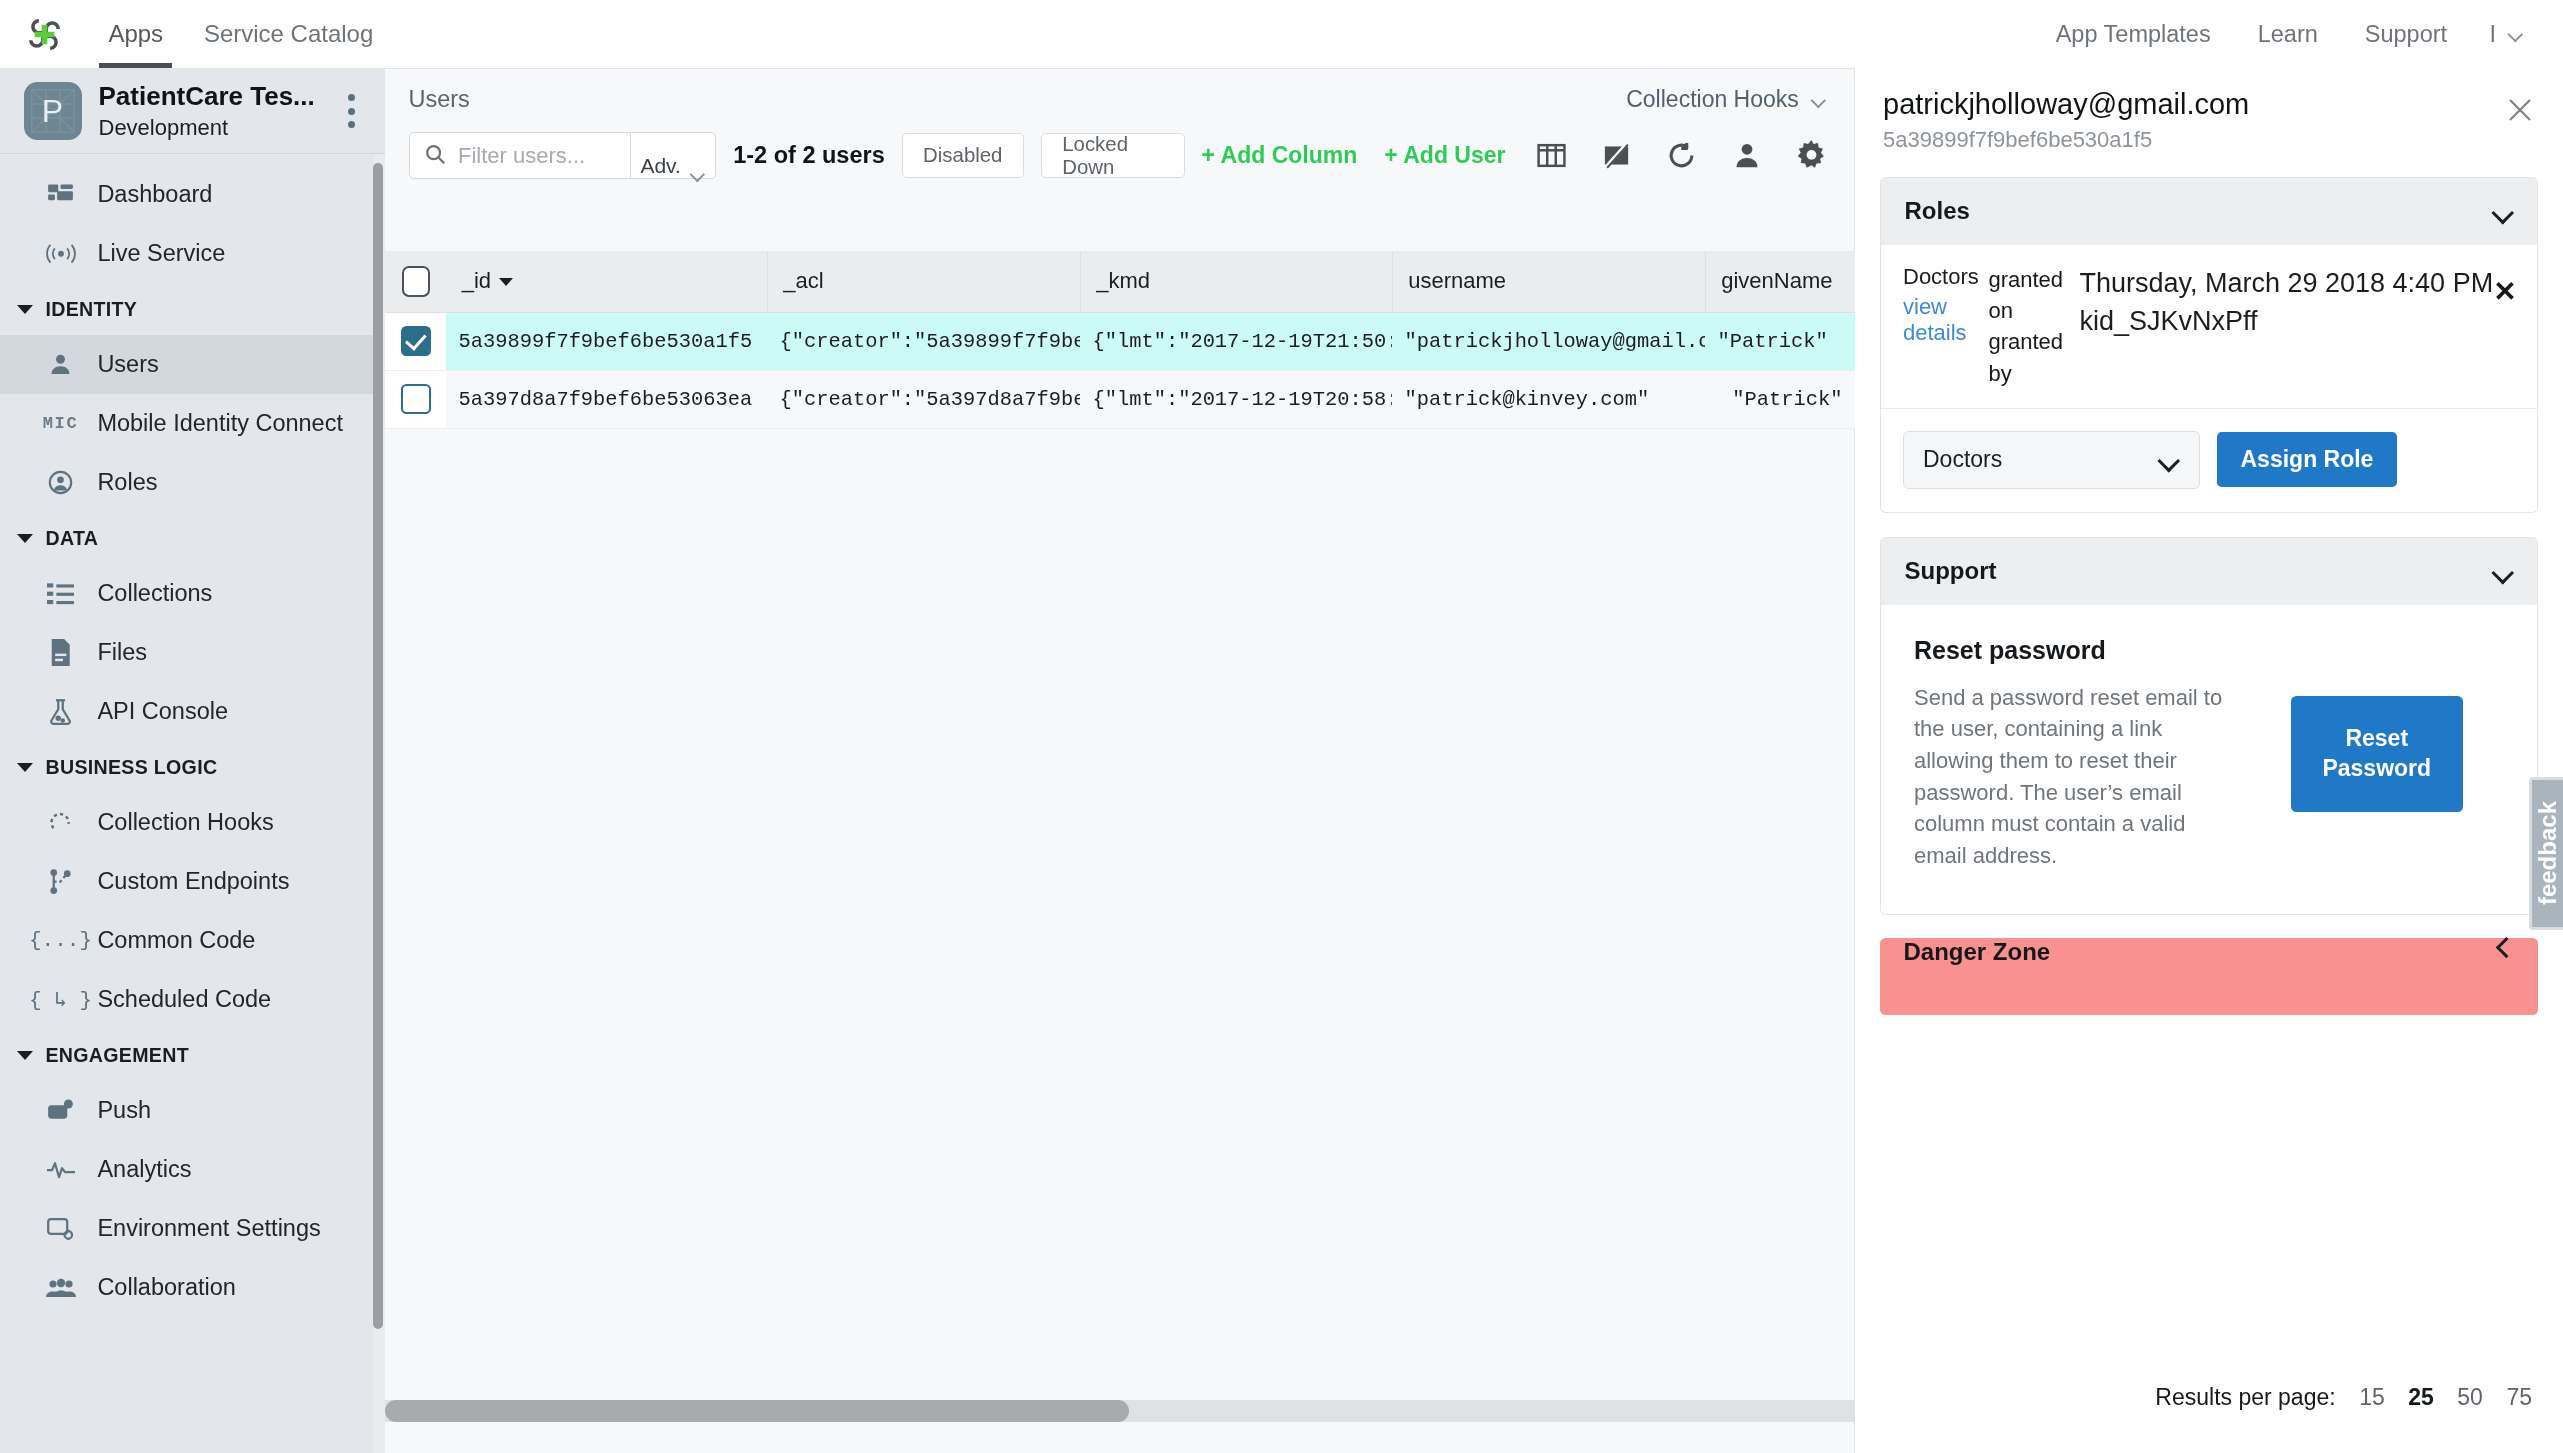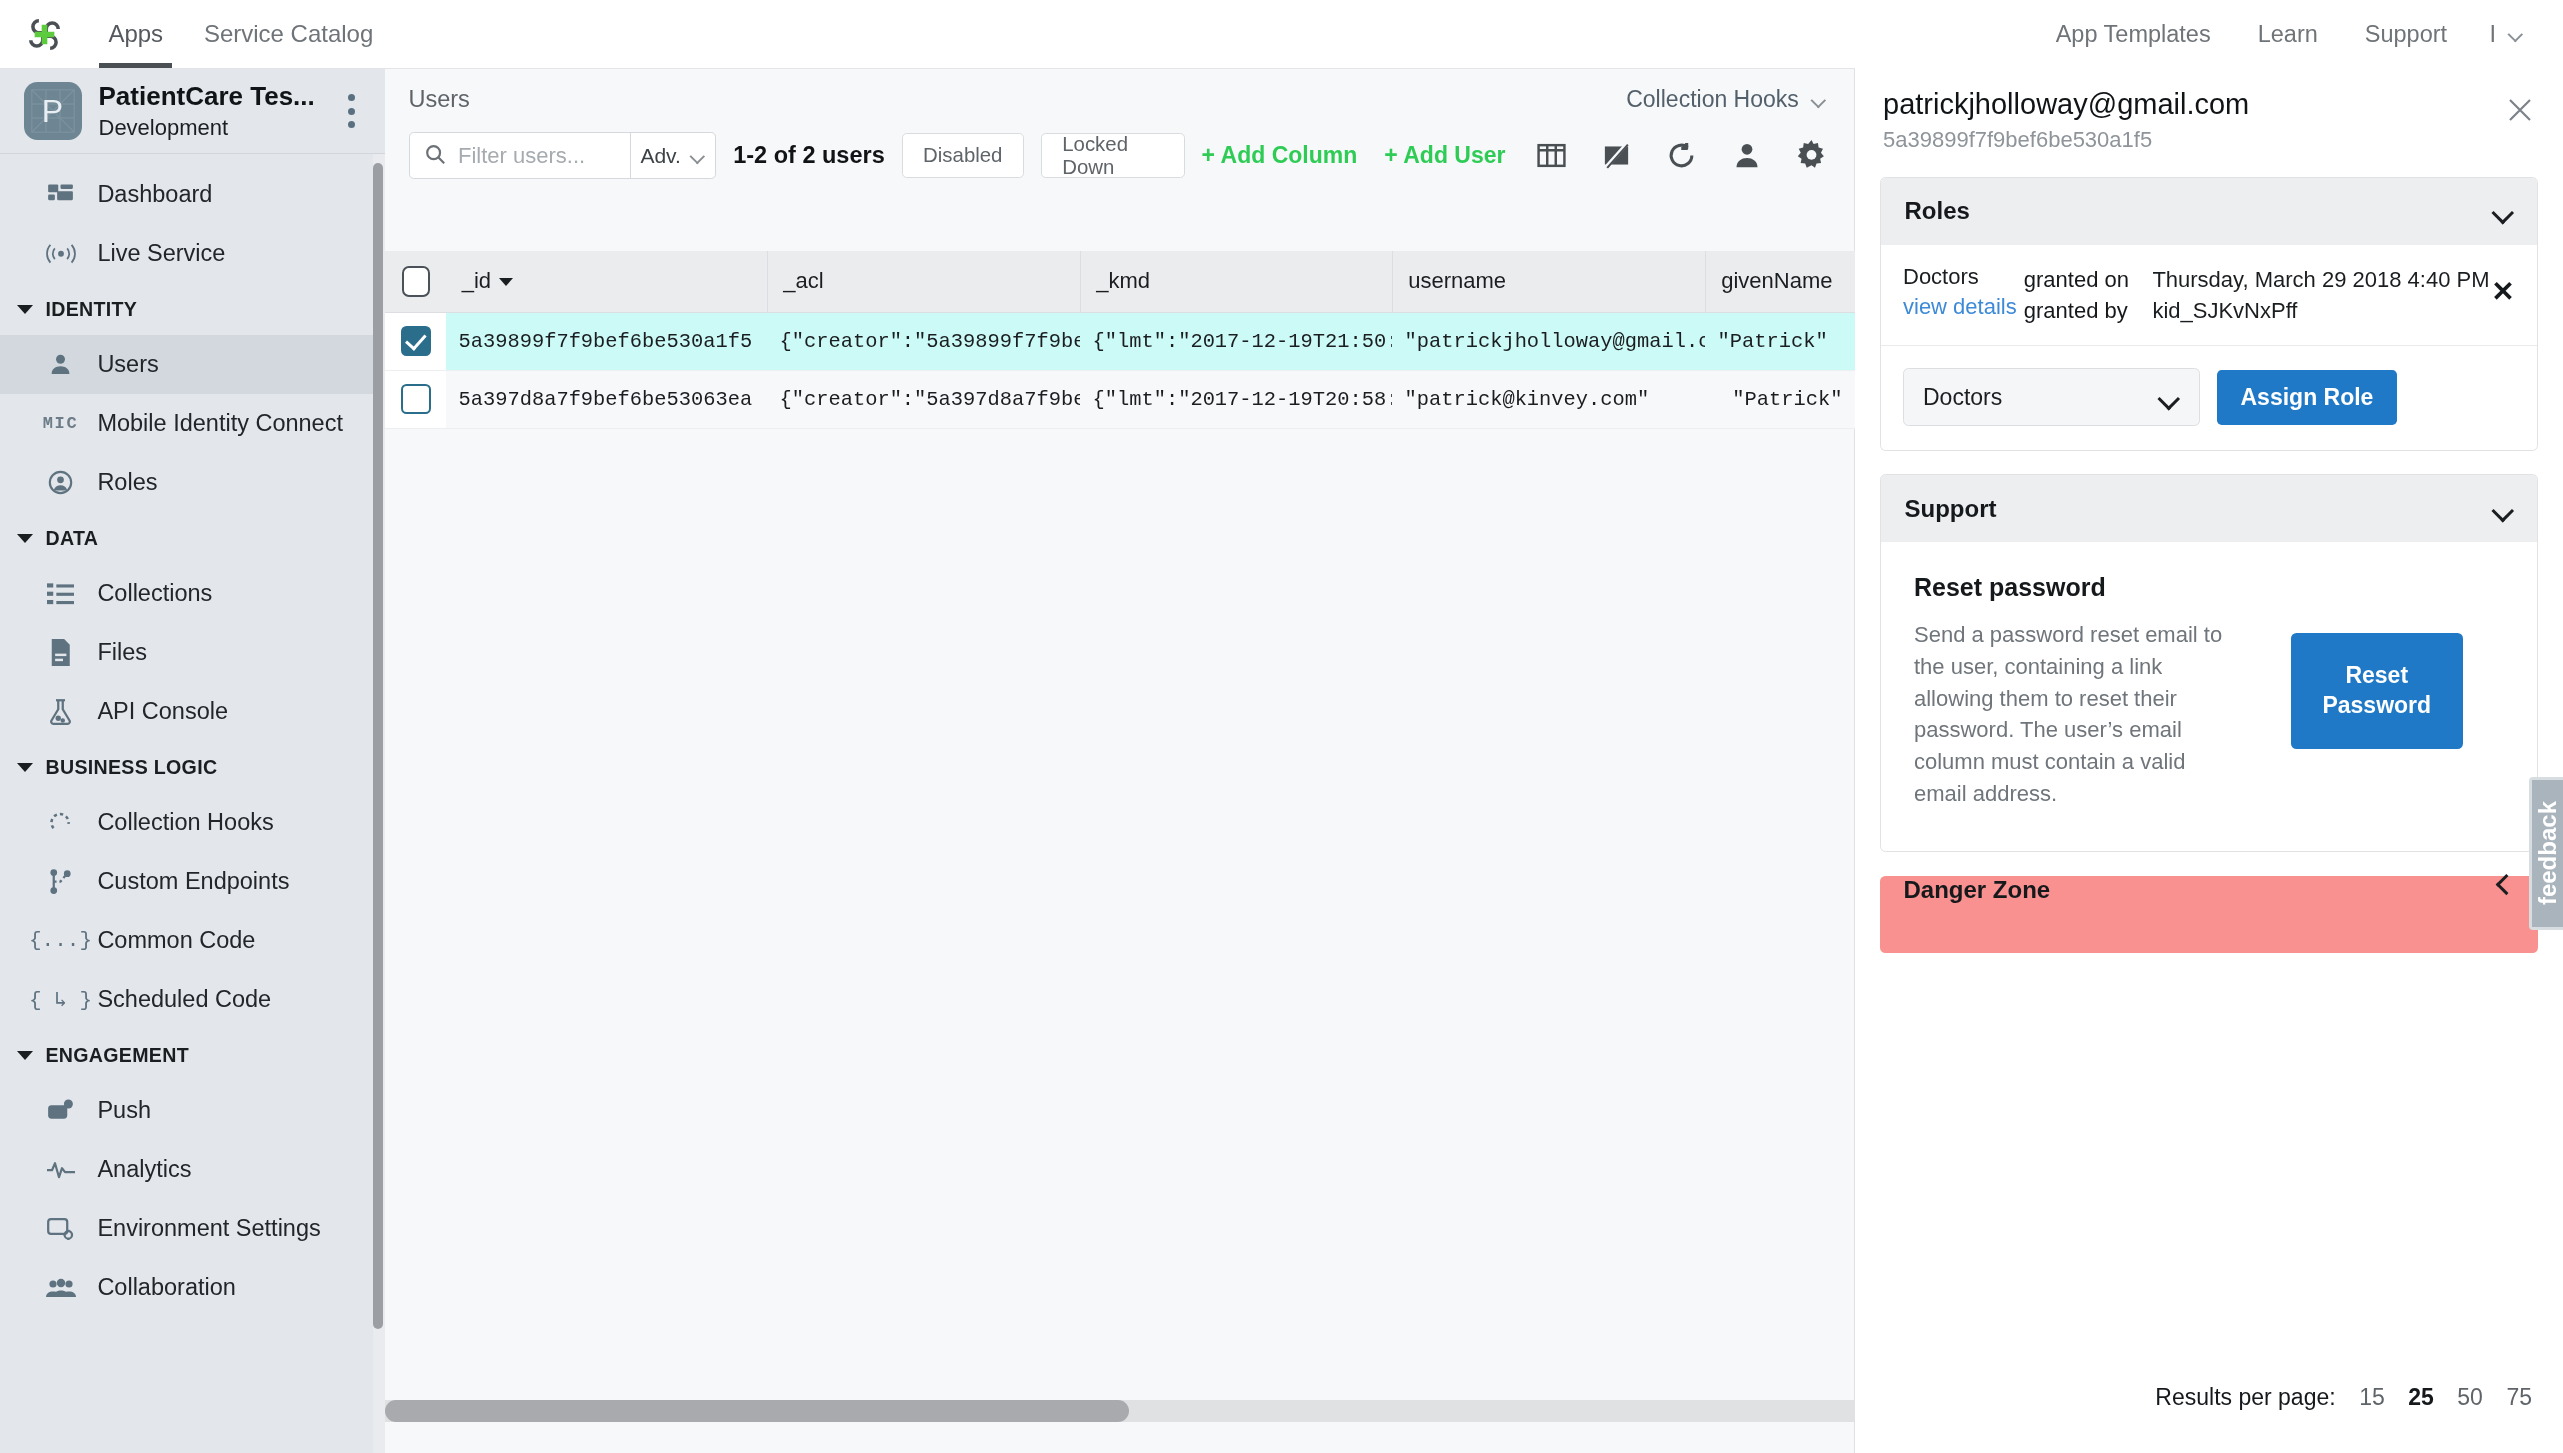--- a/index.html
+++ b/index.html
@@ -144,21 +144,21 @@
   .searchbox .sfield {
     flex: 1; display: flex; align-items: center; gap: 12.5px; padding-left: 14px;
   }
   .searchbox input {
     border: 0; outline: 0; font-size: 22px; color: #3d4246;
     font-family: "Liberation Sans", sans-serif; width: 100%; background: transparent;
   }
   .searchbox input::placeholder { color: #a6abb0; }
   .adv-btn {
     width: 85px; border-left: 0.8px solid #d5d8dc;
-    display: flex; align-items: center; justify-content: center; gap: 9.4px;
+    display: flex; align-items: flex-end; justify-content: center; gap: 9.4px;
     font-size: 21px; color: #3d4246; cursor: pointer;
   }
   .count-txt { font-size: 23.5px; color: #111416; font-weight: bold; white-space: nowrap; }
   .pill {
     height: 45px; padding: 0 20.4px; border: 0.8px solid #d9dcdf;
     border-radius: 4.7px; background: #fff; font-size: 20.4px; color: #5f6469;
     display: flex; align-items: center; cursor: pointer;
   }
   .toolbar-right { margin-left: auto; display: flex; align-items: center; gap: 27px; }
   .addlink { font-size: 23px; font-weight: bold; color: #2ecc55; cursor: pointer; white-space: nowrap;}
@@ -253,21 +253,21 @@
   .role-row {
     display: flex; align-items: flex-start; padding: 19px 20.4px 19px 22px;
     border-bottom: 0.8px solid #e8eaec;
   }
   .role-col1 { width: 138px; }
   .role-name { font-size: 22px; color: #1b1e21; }
   .role-link { font-size: 22px; color: #3d8ad6; cursor: pointer; margin-top: 4.7px; }
   .role-col2 { width: 147px; }
   .role-lbl { font-size: 22px; font-weight: normal; color: #16191c; line-height: 1.42; }
   .role-col3 { flex: 1; }
-  .role-val { font-size: 22px; color: #1b1e21; line-height: 1.42; white-space: nowrap; }
+  .role-val { font-size: 27px; color: #1b1e21; line-height: 1.42; white-space: nowrap; }
   .role-x { width: 31px; font-size: 28px; font-weight: bold; color: #16191c; cursor: pointer; text-align:center; padding-top: 11px;}
   .assign-row { display: flex; align-items: center; gap: 17px; padding: 22px 20.4px 23.5px 22px; }
   .select {
     width: 297px; height: 58px; border: 0.8px solid #dcdee1; border-radius: 5.5px;
     background: #f5f6f7; display: flex; align-items: center; padding: 0 19px;
     font-size: 23px; color: #1b1e21; cursor: pointer;
   }
   .select .chev-big { margin-left: auto; }
   .btn-blue {
     background: #2079c6; color: #fff; font-size: 23px; font-weight: bold;

